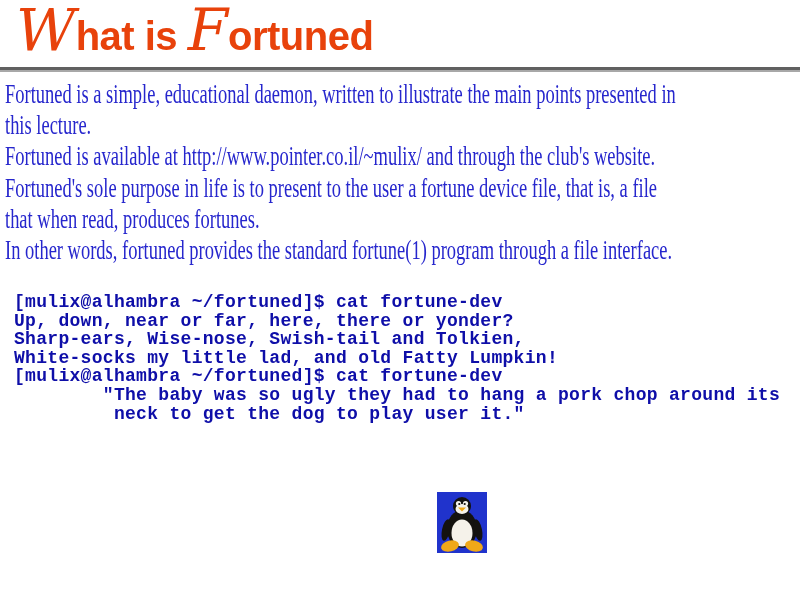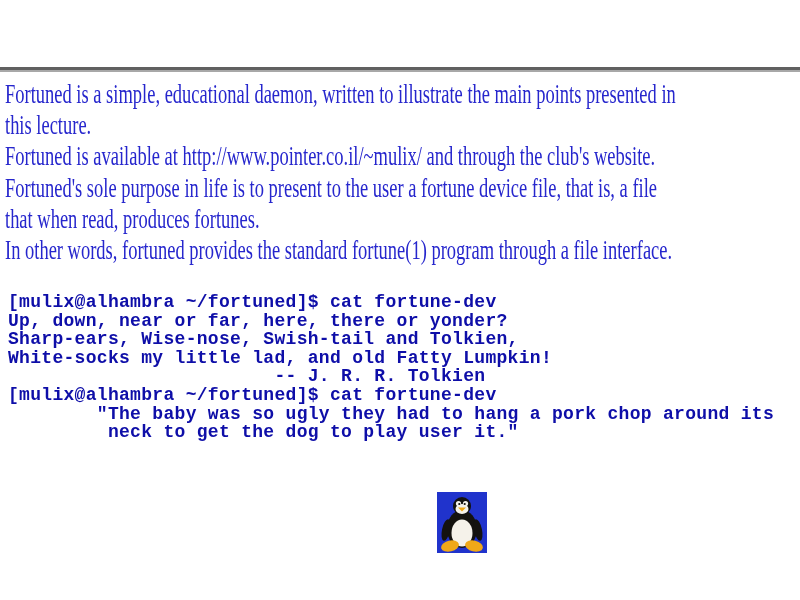--- a/index.html
+++ b/index.html
@@ -39,51 +39,53 @@
   }
   .bodytext div{white-space:pre;}
 
   
   .terminal{
     position:absolute;left:8px;top:293px;
     color:#0e0ea8;
     font-family:"Liberation Mono", monospace;
     font-weight:700;font-size:18px;line-height:18.6px;letter-spacing:0.3px;
   }
-  .terminal div{white-space:pre;}
+  .terminal div{white-space:pre;margin-left:6px;}
 
   
   .tux{position:absolute;left:437px;top:492px;width:50px;height:61px;}
 </style>
 </head>
 <body>
 
 <div class="slide">
 
+  <div class="title">
+    <span class="cap">W</span><span class="rest">hat is </span><span class="cap">F</span><span class="rest">ortuned</span>
+  </div>
 
   <div class="divider">
     <div class="dark"></div>
     <div class="light"></div>
   </div>
 
   <div class="bodytext">
       <div>Fortuned is a simple, educational daemon, written to illustrate the main points presented in</div>
       <div>this lecture.</div>
       <div>Fortuned is available at http://www.pointer.co.il/~mulix/ and through the club's website.</div>
       <div>Fortuned's sole purpose in life is to present to the user a fortune device file, that is, a file</div>
       <div>that when read, produces fortunes.</div>
       <div>In other words, fortuned provides the standard fortune(1) program through a file interface.</div>
     </div>
 
   <div class="terminal">
       <div>[mulix@alhambra ~/fortuned]$ cat fortune-dev</div>
       <div>Up, down, near or far, here, there or yonder?</div>
       <div>Sharp-ears, Wise-nose, Swish-tail and Tolkien,</div>
       <div>White-socks my little lad, and old Fatty Lumpkin!</div>
-      <div>                        -- J. R. R. Tolkien</div>
       <div>[mulix@alhambra ~/fortuned]$ cat fortune-dev</div>
       <div>        "The baby was so ugly they had to hang a pork chop around its</div>
       <div>         neck to get the dog to play user it."</div>
     </div>
 
   <div class="tux">
     <svg width="50" height="61" viewBox="0 0 50 61">
       <rect x="0" y="0" width="50" height="61" fill="#2033cc"></rect>
 
       <ellipse cx="25" cy="37" rx="15" ry="19" fill="#14120f"></ellipse>

